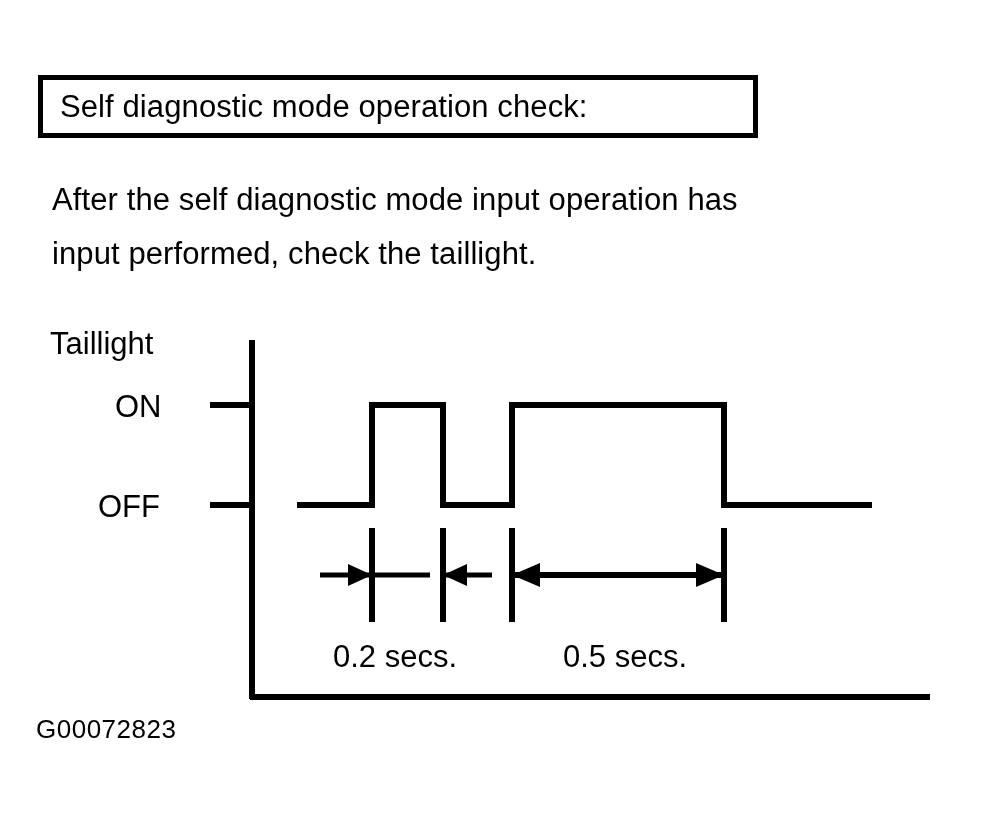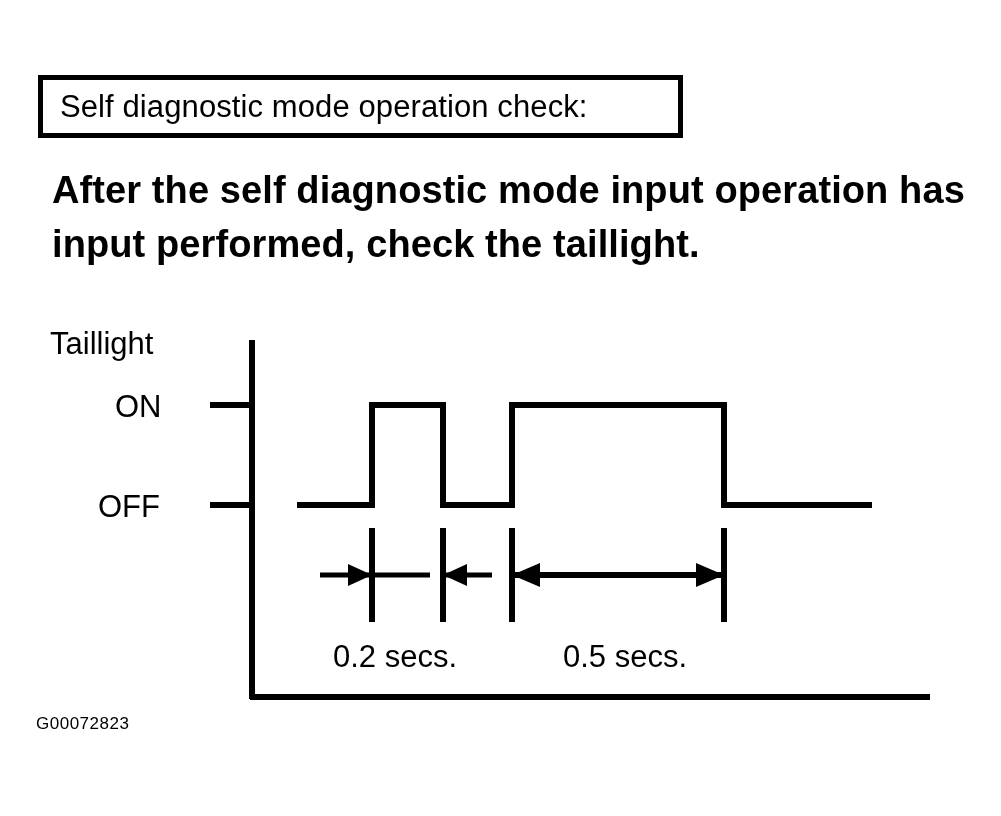--- a/index.html
+++ b/index.html
@@ -22,46 +22,45 @@
     top: 0;
     width: 1001px;
     height: 816px;
   }
 
   
   .title-box {
     position: absolute;
     left: 38px;
     top: 75px;
-    width: 645px;
+    width: 720px;
     height: 63px;
     border: 5px solid #000000;
     box-sizing: border-box;
     background: #ffffff;
     display: flex;
     align-items: center;
   }
   .title-box .title-text {
     padding-left: 17px;
     font-size: 31px;
     line-height: 1;
     letter-spacing: 0.1px;
     white-space: nowrap;
   }
 
   
   .body-text {
     position: absolute;
     left: 52px;
-    top: 163px;
+    top: 173px;
     width: 930px;
-    font-size: 38px;
+    font-size: 31px;
     line-height: 54px;
     letter-spacing: 0.1px;
-    font-weight: bold;
   }
   .body-text .line {
     display: block;
     white-space: nowrap;
   }
 
   
   .chart-svg {
     position: absolute;
     left: 0;
@@ -82,21 +81,21 @@
     font-family: "Liberation Sans", sans-serif;
     font-size: 31px;
     fill: #000000;
   }
 
   
   .figure-id {
     position: absolute;
     left: 36px;
     top: 714px;
-    font-size: 17px;
+    font-size: 26px;
     letter-spacing: 0.5px;
     white-space: nowrap;
   }
 </style>
 </head>
 <body>
 
 <div id="figure">
 
   <div class="title-box">

